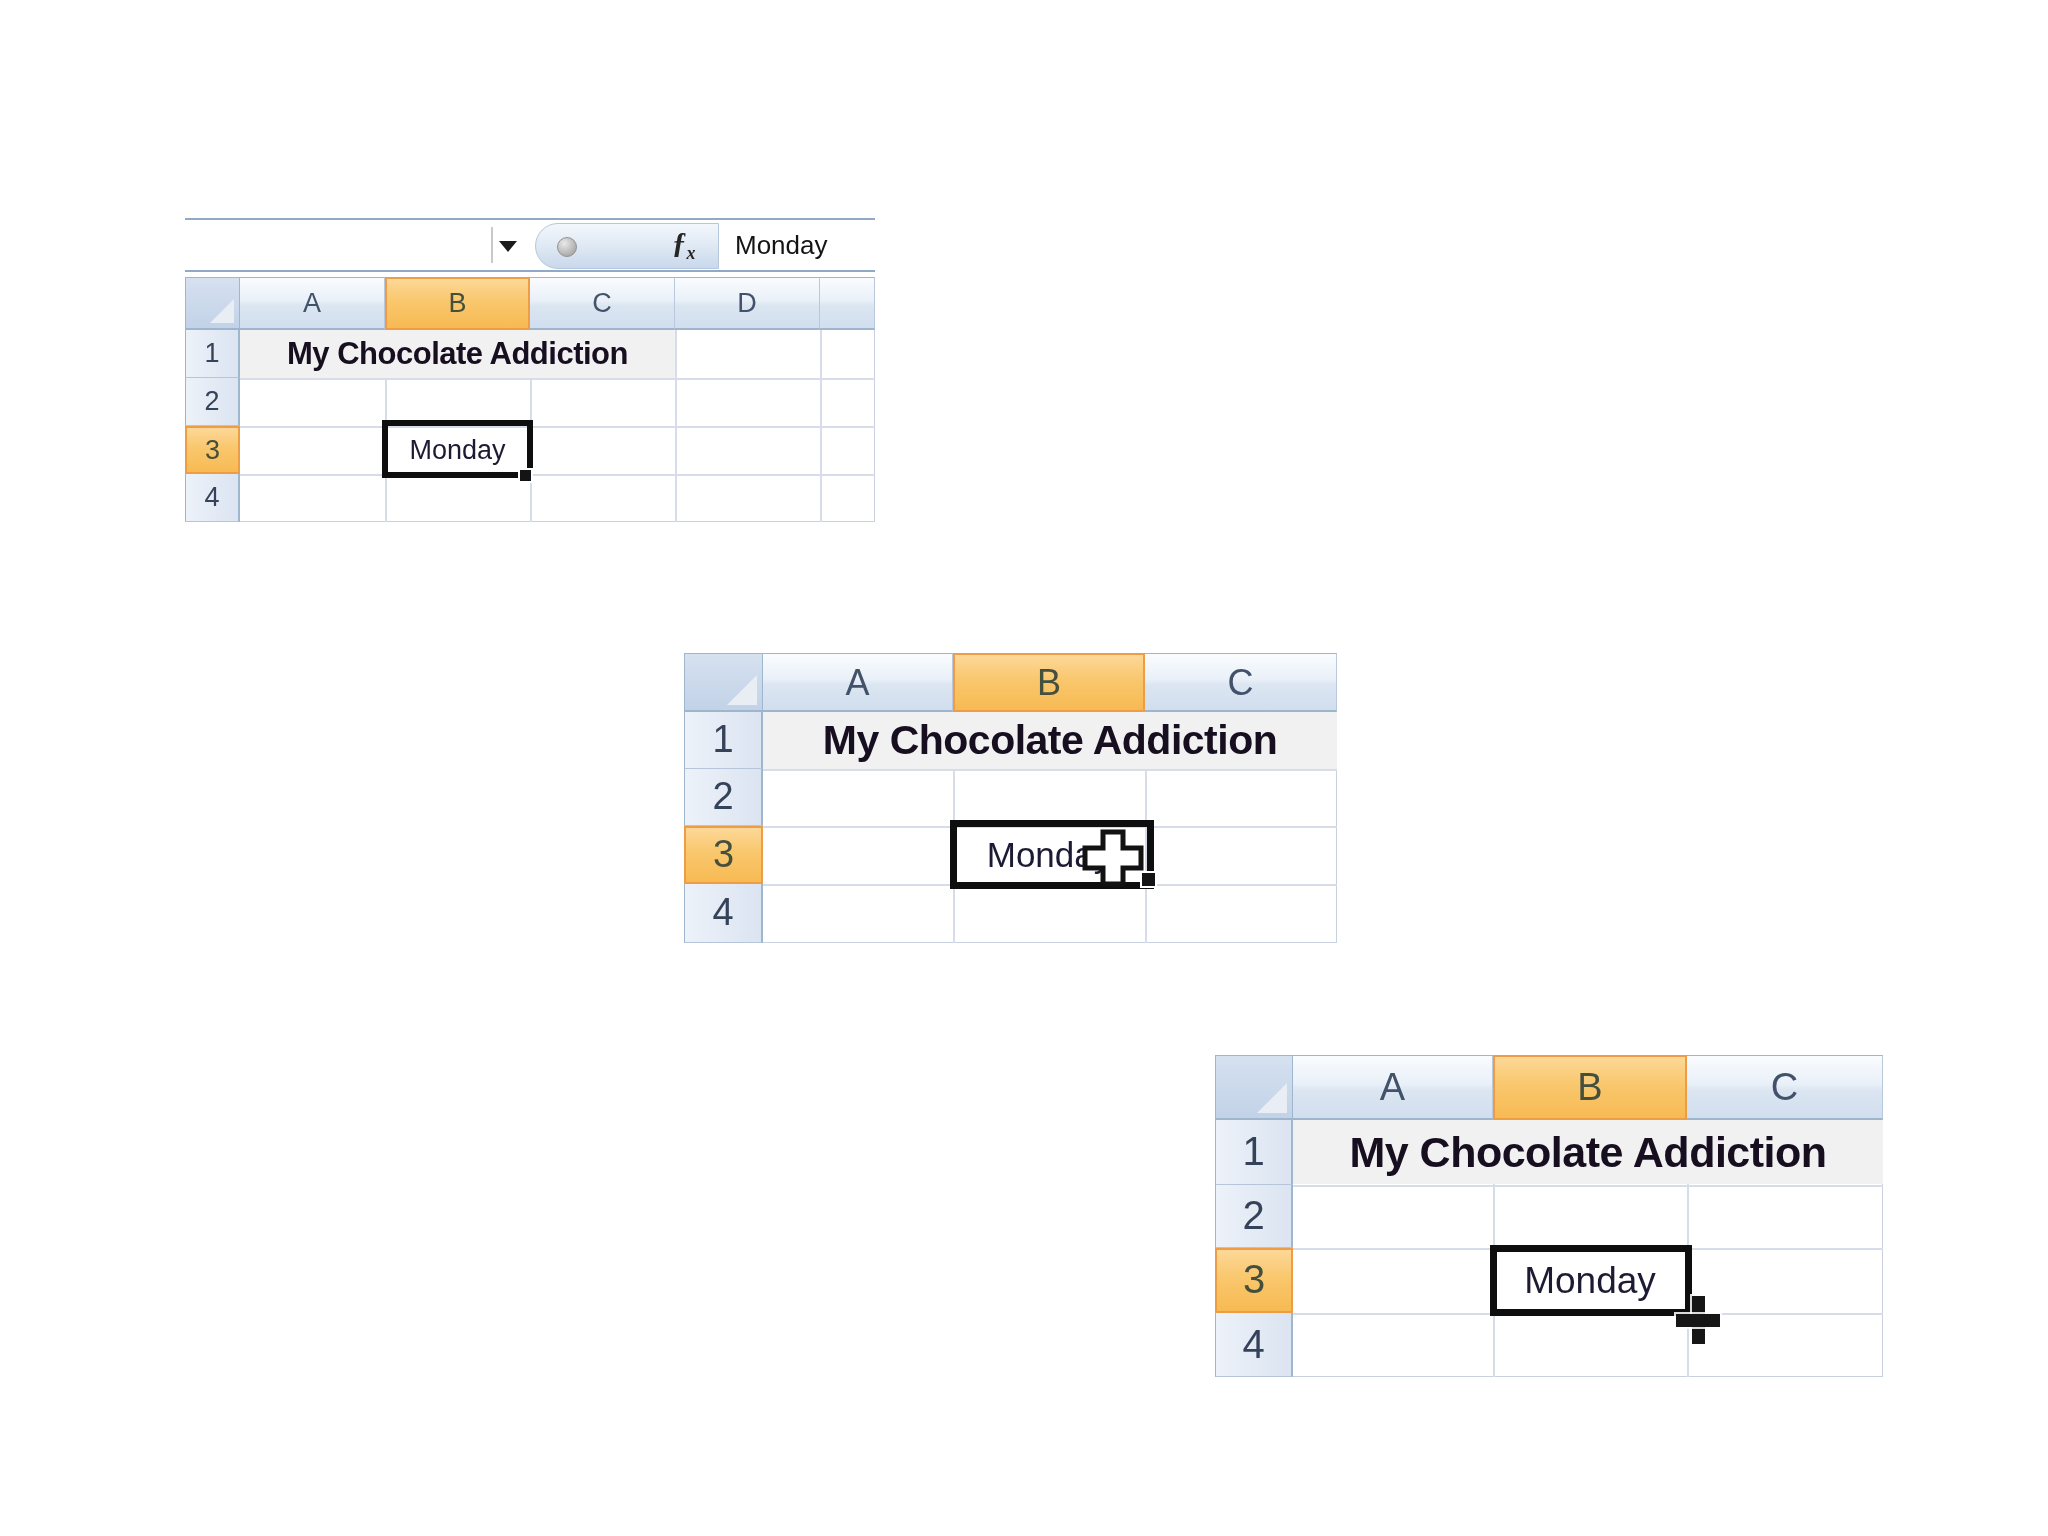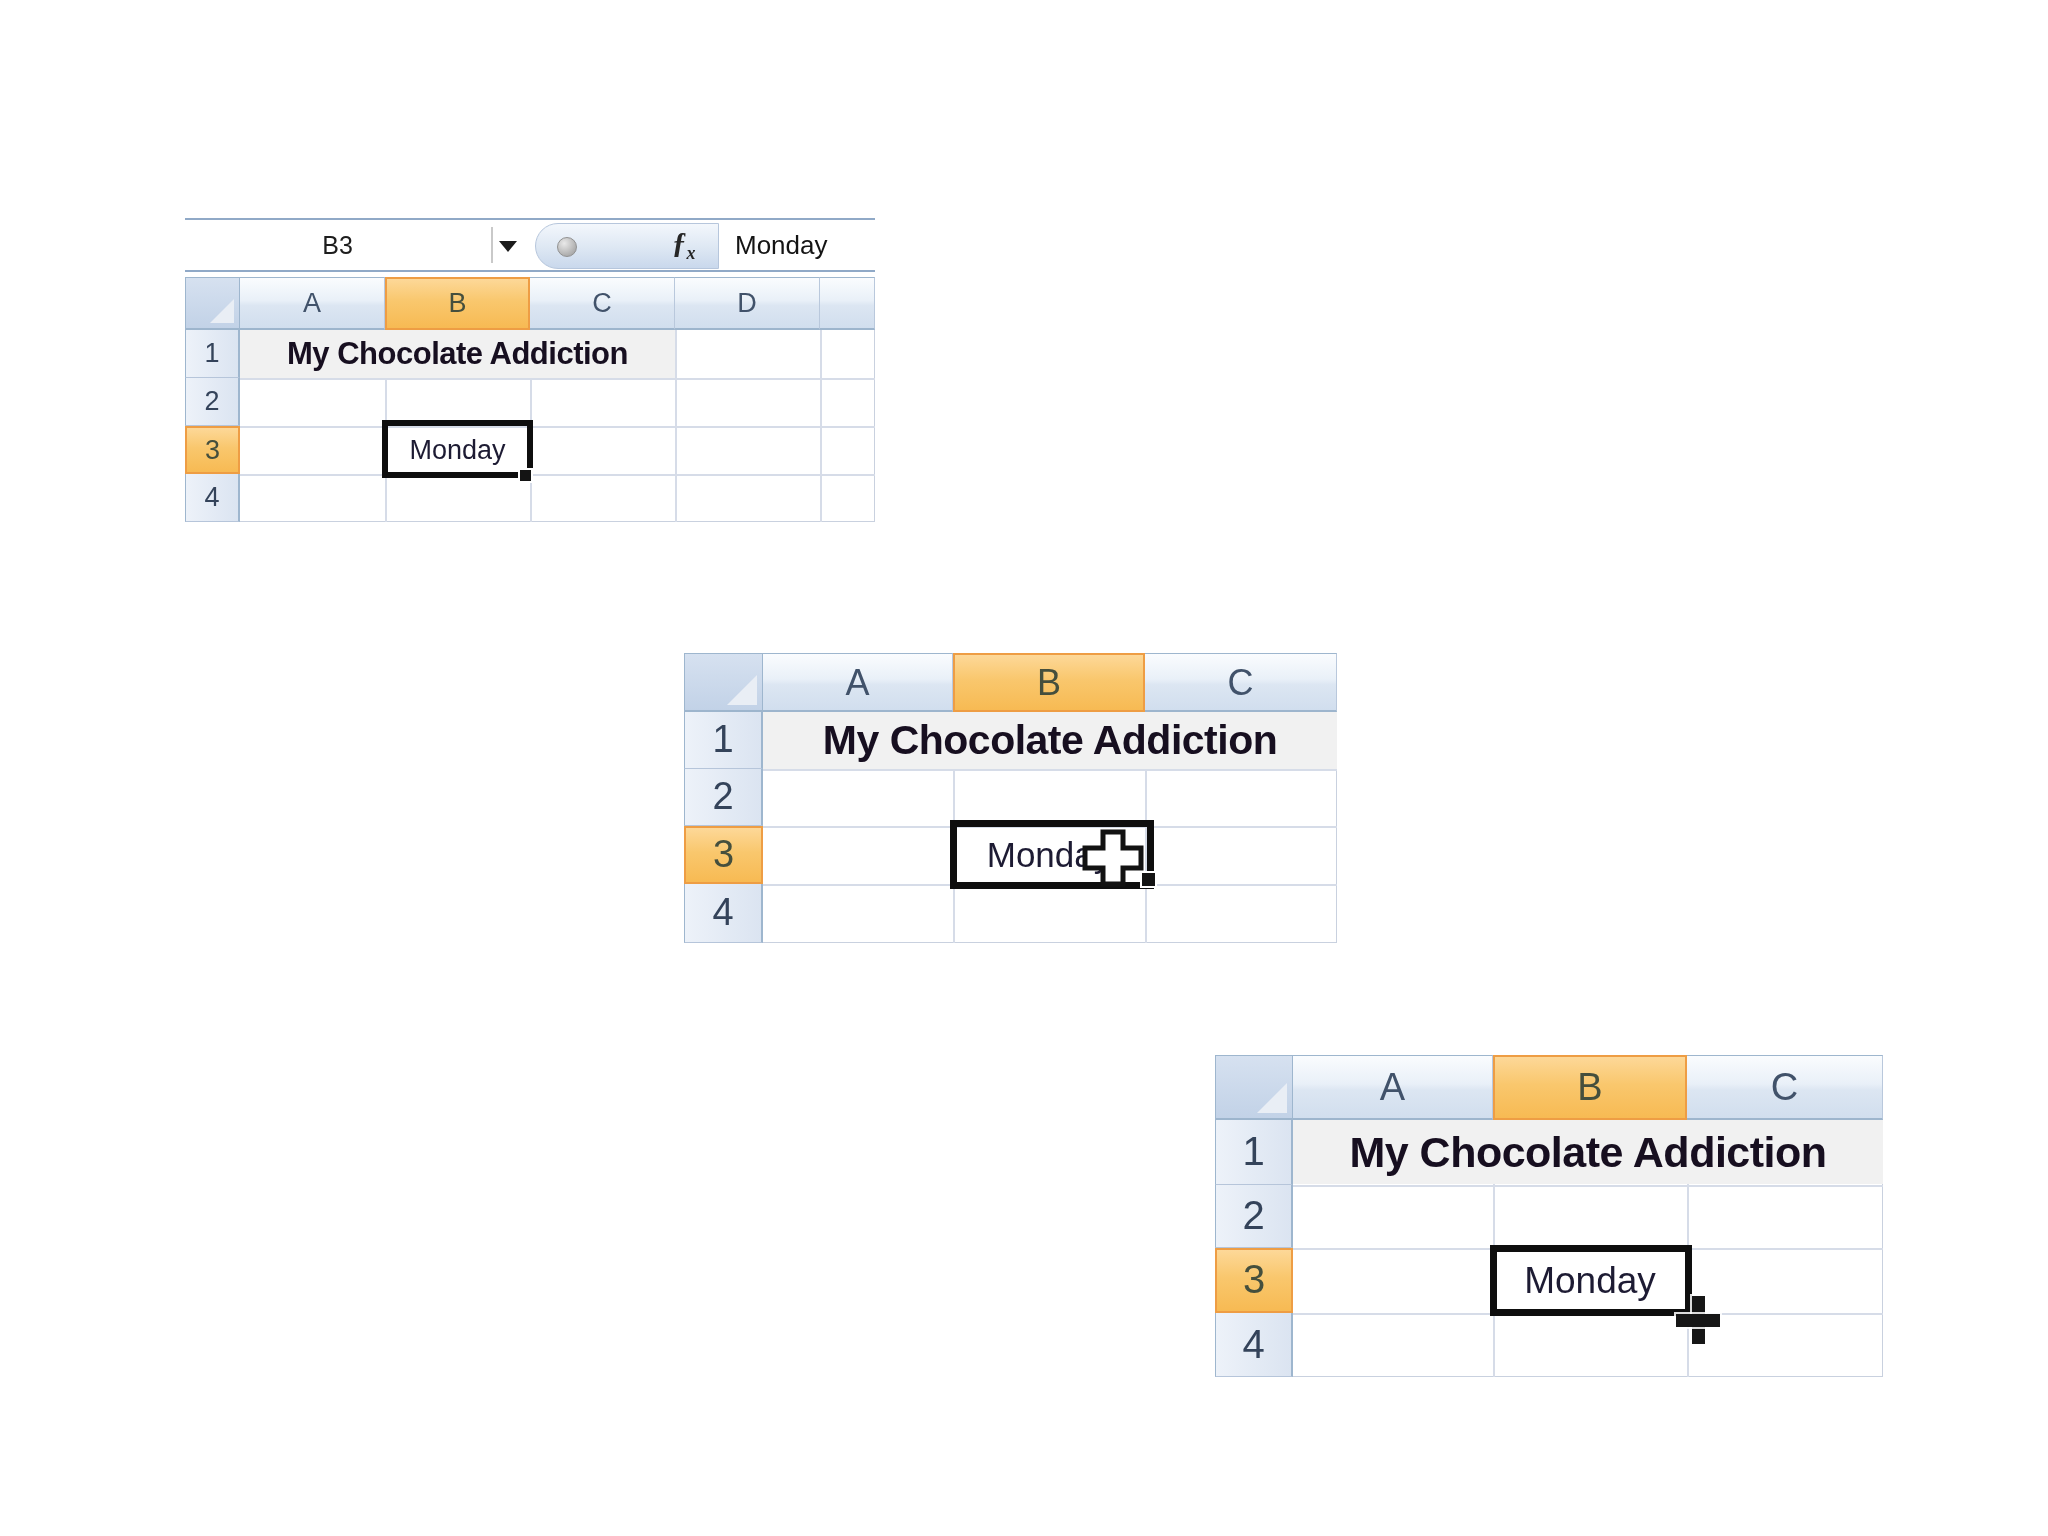--- a/index.html
+++ b/index.html
@@ -59,23 +59,20 @@
       box-shadow:0 0 0 2px rgba(255,255,255,0.85);}
 </style>
 </head>
 <body>
 
 <div class="canvas">
 
   <section class="panel" style="left:185px;top:218px;width:690px;height:308px">
 
     <div class="fbar">
-      <div class="namebox">
-        <span>B3</span>
-      </div>
       <div class="nsep"></div>
       <div class="narrow"></div>
       <div class="pill"></div>
       <div class="dot"></div>
       <div class="fx"><span>ƒ</span><sub>x</sub></div>
       <div class="fval">Monday</div>
     </div>
 
     <div class="bodybg" style="left:55px;top:112px;width:635px;height:192px"></div>
 

